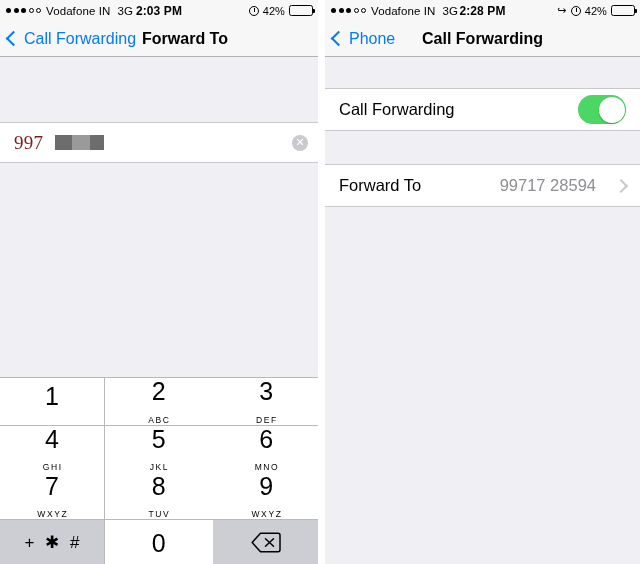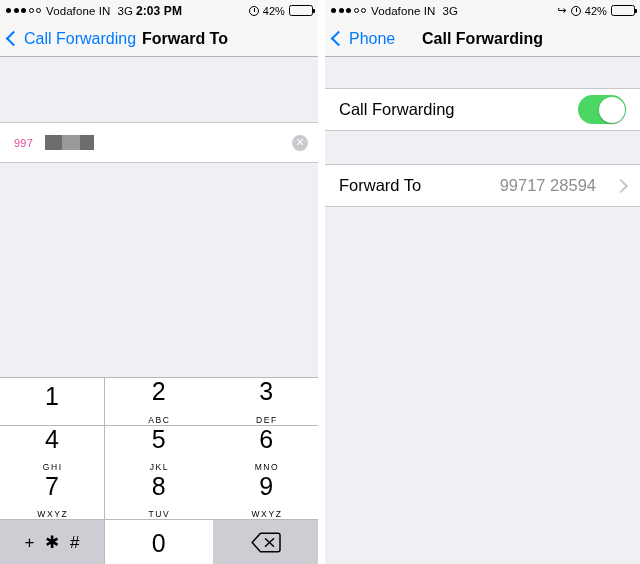--- a/index.html
+++ b/index.html
@@ -149,23 +149,24 @@
     height: 41px;
     background: #ffffff;
     border-top: 1px solid #c8c7cc;
     border-bottom: 1px solid #c8c7cc;
     display: flex;
     align-items: center;
     padding: 0 10px 0 14px;
     box-sizing: border-box;
   }
   .field-text {
-    font-size: 11px;
-    color: #ec4899;
+    font-size: 19px;
+    color: #7f1d1d;
     letter-spacing: 0.2px;
+    font-family: Liberation Serif, serif;
   }
   .redaction {
     display: flex;
     margin-left: 12px;
     height: 15px;
   }
   .redaction i { display: block; height: 100%; }
   .clear-btn {
     margin-left: auto;
     width: 16px; height: 16px;
@@ -393,20 +394,21 @@
         <div class="dots">
           <span class="dot"></span>
             <span class="dot"></span>
             <span class="dot"></span>
           <span class="dot empty"></span>
             <span class="dot empty"></span>
         </div>
         <span class="carrier">Vodafone IN</span>
         <span class="net">3G</span>
       </div>
+      <div class="sb-center">2:28 PM</div>
       <div class="sb-right">
         <span class="icon-fwd">↪</span>
         <span class="icon-alarm"></span>
         <span class="batt-pct">42%</span>
         <span class="batt">
           <span class="batt-fill" style="width:42%"></span>
         </span>
       </div>
     </div>
 

